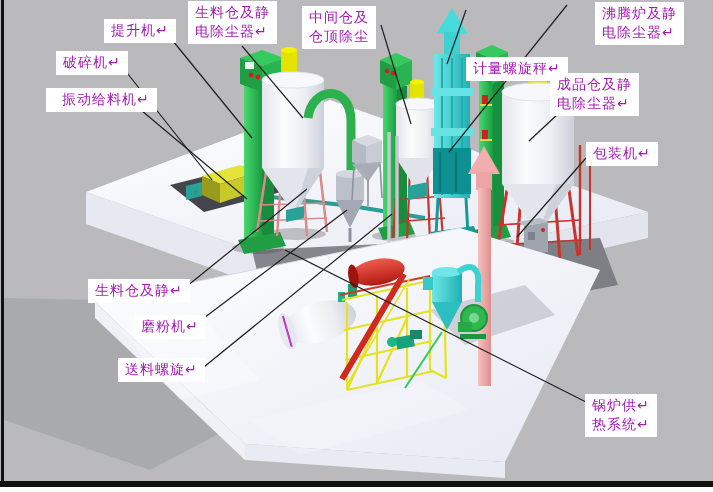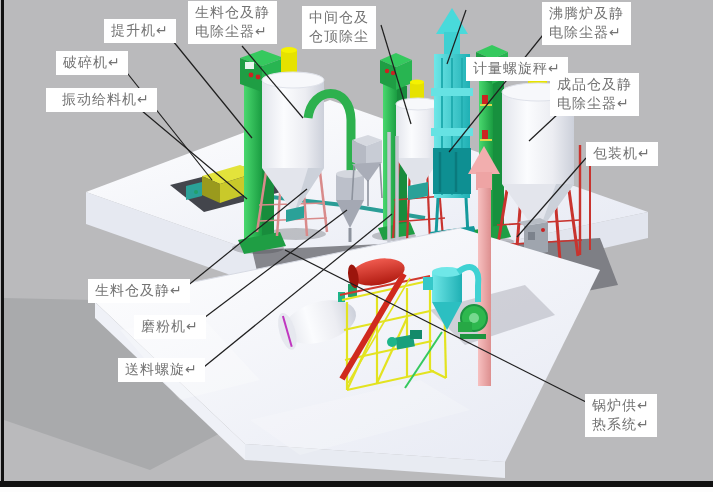--- a/index.html
+++ b/index.html
@@ -3,21 +3,21 @@
 <meta charset="utf-8">
 <style>
   html,body{margin:0;padding:0;background:#888;}
   .stage{
     position:relative;width:713px;height:492px;margin:0 auto;
     background:#bababc;overflow:hidden;
     font-family:"DejaVu Sans","Liberation Sans",sans-serif;
   }
   .scene{position:absolute;left:0;top:0;width:713px;height:492px;}
   .lbl{
-    position:absolute;background:#ffffff;color:#737373;
+    position:absolute;background:#ffffff;color:#a21caf;
     font-size:14px;line-height:19px;padding:2px 7px 3px 7px;
     white-space:pre-line;letter-spacing:1px;z-index:5;
   }
 </style>
 </head>
 <body>
 
 <div class="stage">
 
 <svg class="scene" viewBox="0 0 713 492" aria-hidden="true">
@@ -335,21 +335,21 @@
 </svg>
 
 <div class="lbl" style="left:104px;top:19px;">提升机↵</div>
 <div class="lbl" style="left:56px;top:51px;">破碎机↵</div>
 <div class="lbl" style="left:46px;top:88px;padding-left:16px;">振动给料机↵</div>
 <div class="lbl" style="left:188px;top:1px;">生料仓及静
 电除尘器↵</div>
 <div class="lbl" style="left:302px;top:6px;">中间仓及
 仓顶除尘</div>
 <div class="lbl" style="left:466px;top:12px;margin-top:45px;">计量螺旋秤↵</div>
-<div class="lbl" style="left:542px;top:2px;">沸腾炉及静
+<div class="lbl" style="left:595px;top:2px;">沸腾炉及静
 电除尘器↵</div>
 <div class="lbl" style="left:550px;top:73px;">成品仓及静
 电除尘器↵</div>
 <div class="lbl" style="left:586px;top:142px;">包装机↵</div>
 <div class="lbl" style="left:88px;top:279px;">生料仓及静↵</div>
 <div class="lbl" style="left:134px;top:315px;">磨粉机↵</div>
 <div class="lbl" style="left:118px;top:358px;text-align:right;">送料螺旋↵</div>
 <div class="lbl" style="left:585px;top:394px;text-align:center;">锅炉供↵
 热系统↵</div>
 

